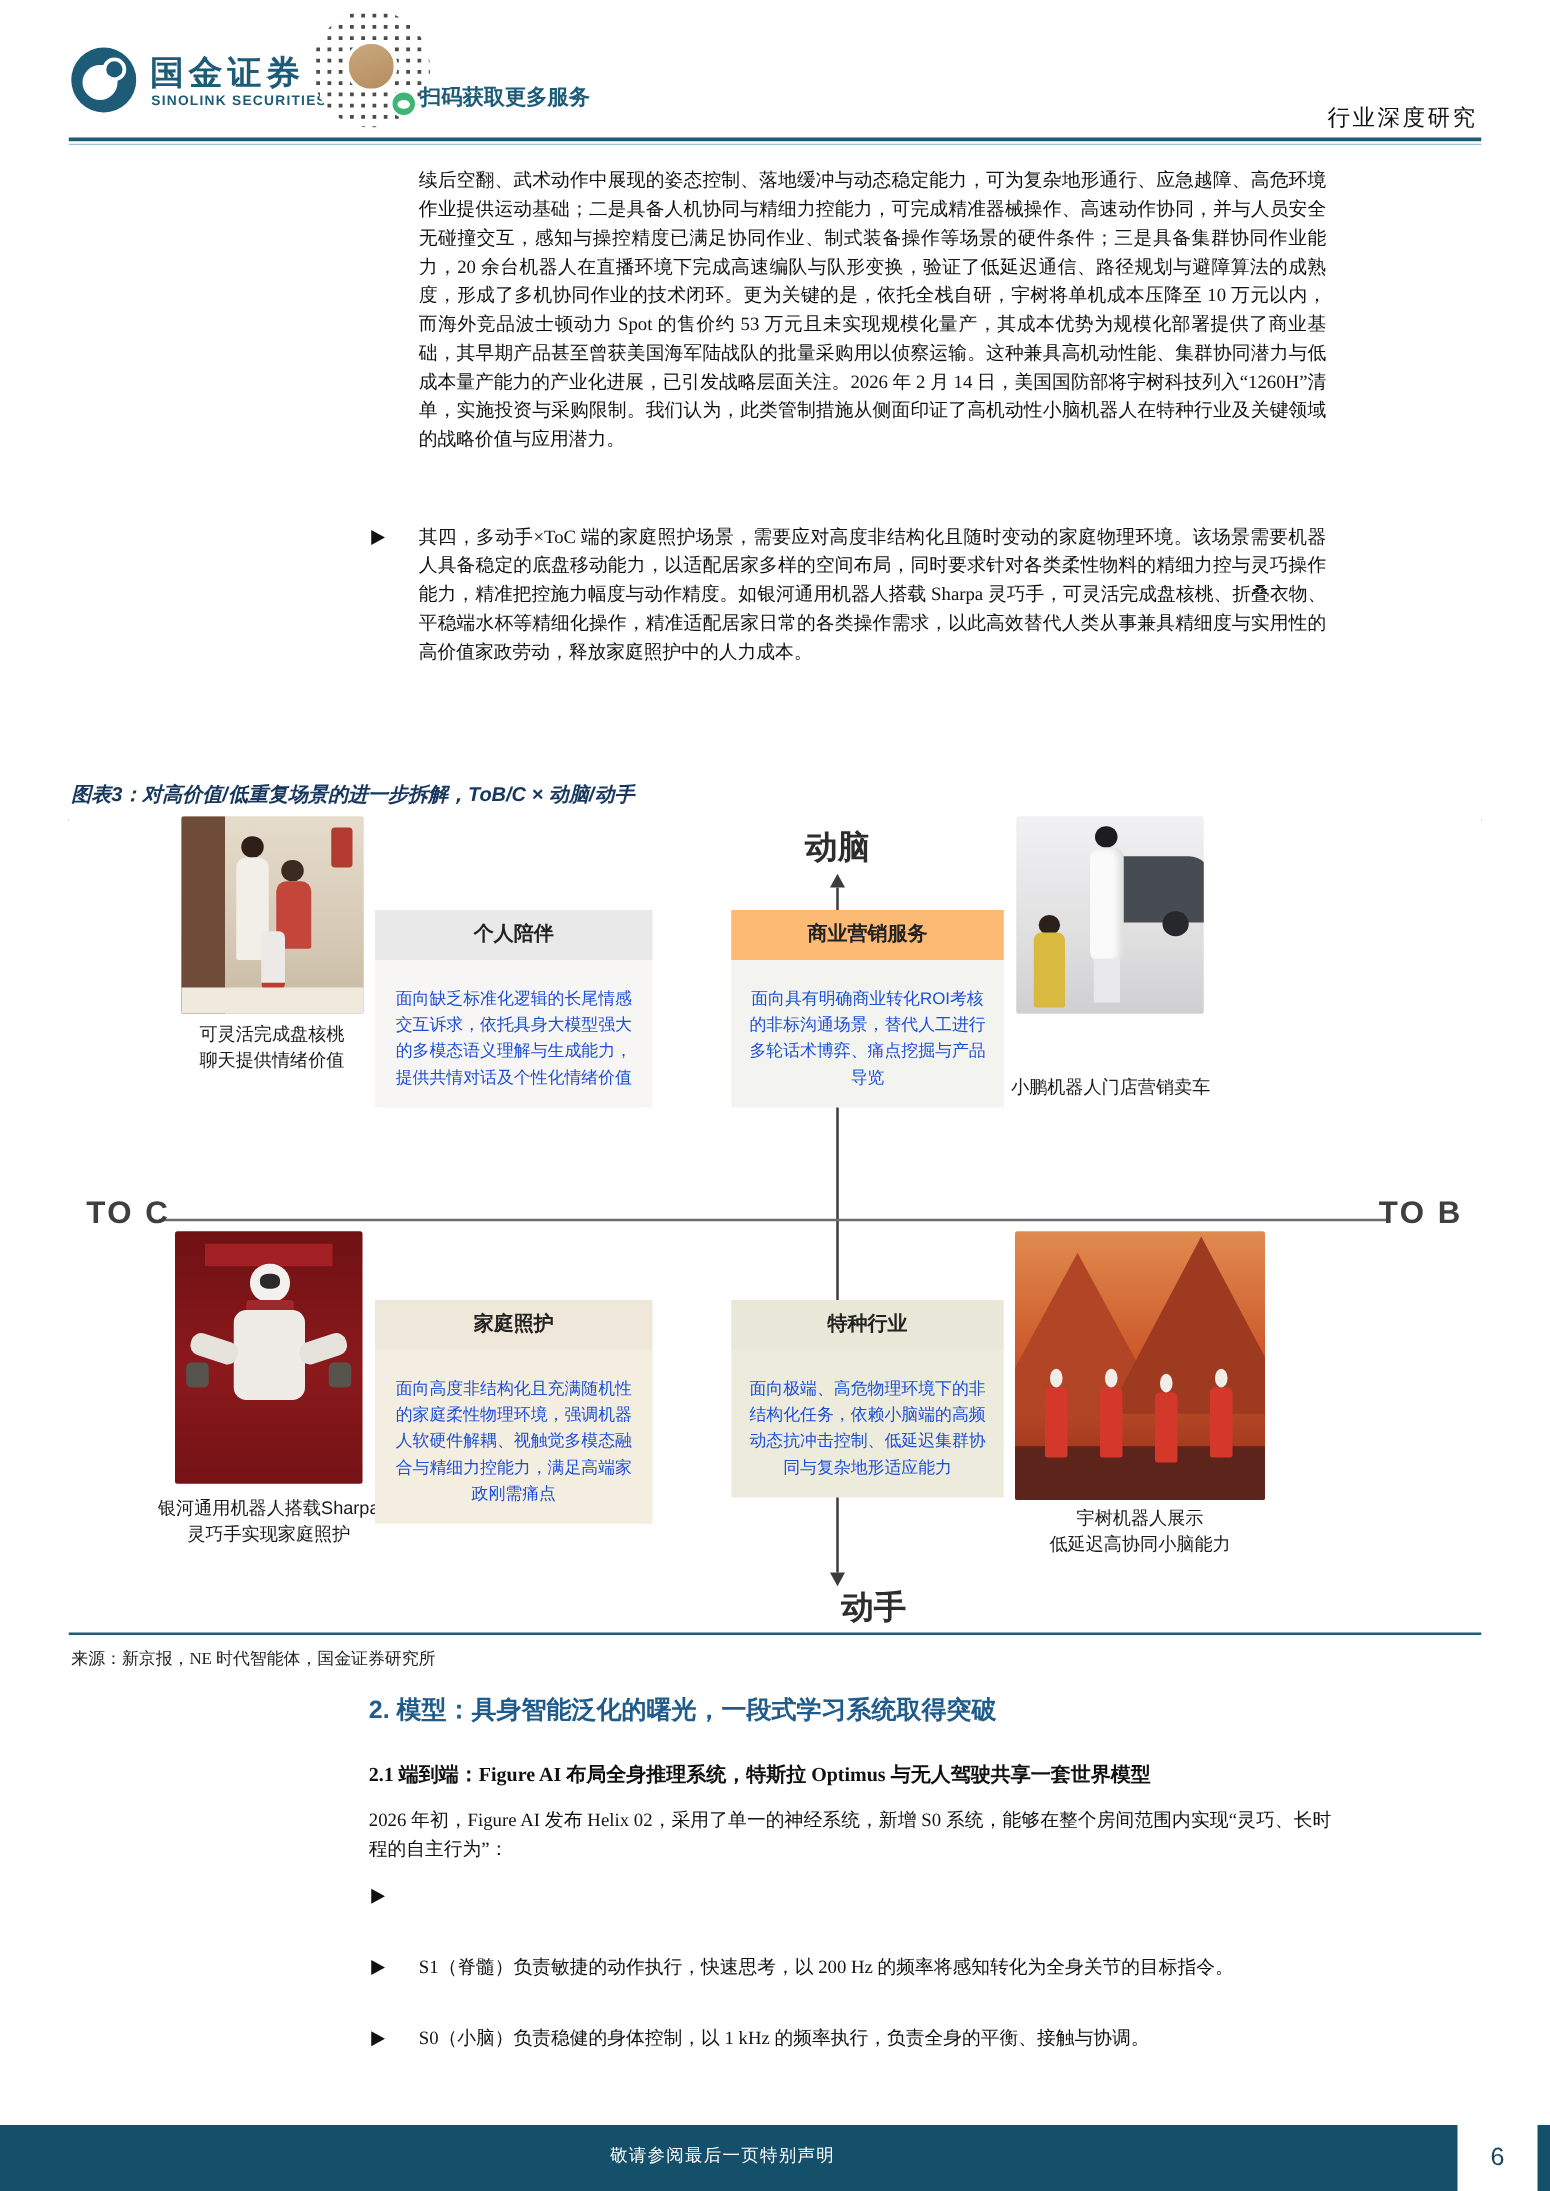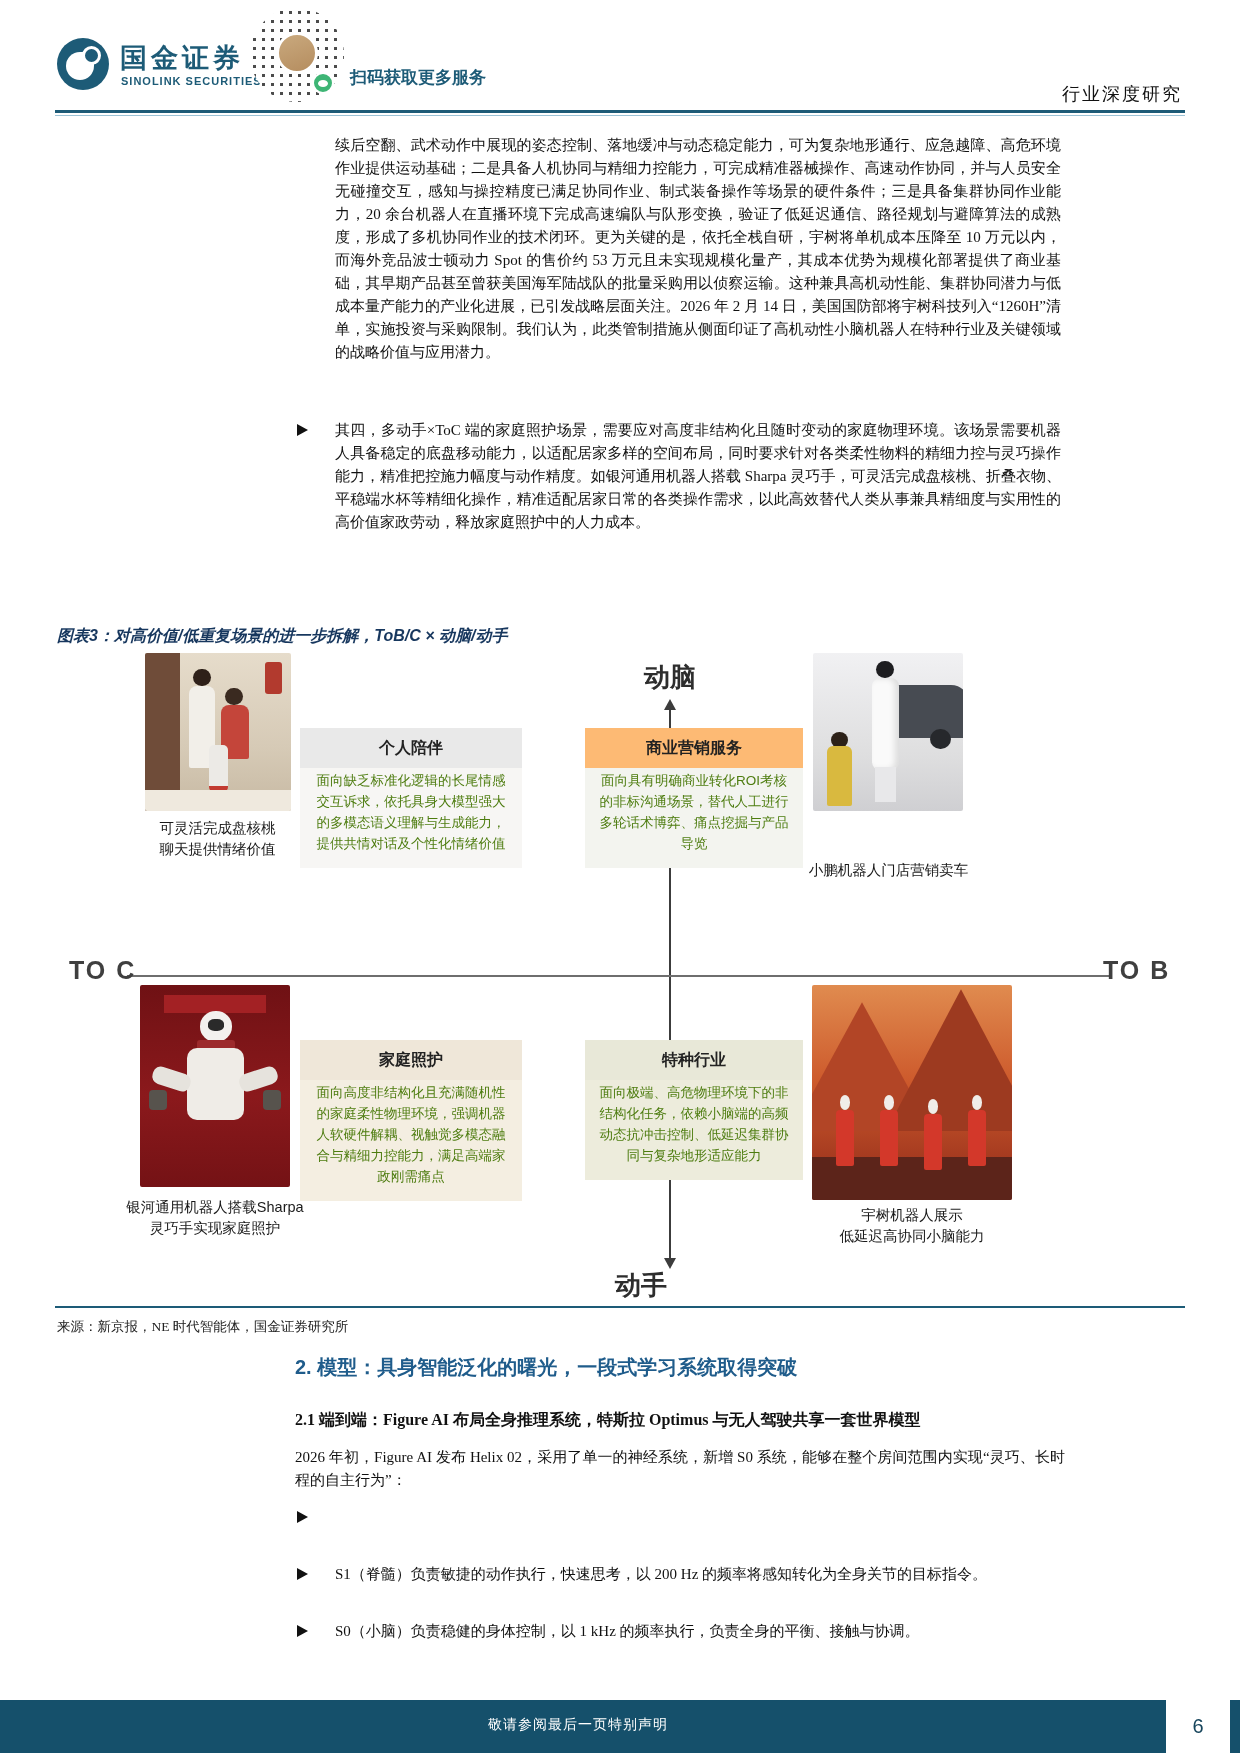--- a/index.html
+++ b/index.html
@@ -23,21 +23,21 @@
   .qr { position:absolute; left:250px; top:8px; width:94px; height:94px; border-radius:50%;
     background-color:#ffffff;
     background-image:radial-gradient(circle,#4c4c4c 26%,transparent 30%);
     background-size:9px 9px; }
   .qr-center { position:absolute; left:26px; top:24px; width:42px; height:42px; border-radius:50%;
     background:linear-gradient(160deg,#c9a97e,#b58d5f); border:3px solid #fff; }
   .qr-wechat { position:absolute; right:10px; bottom:8px; width:22px; height:22px; border-radius:50%;
     background:#3eb575; border:2px solid #fff; }
   .qr-wechat::before { content:""; position:absolute; left:4px; top:6px; width:10px; height:7px;
     background:#fff; border-radius:50%; }
-  .qr-caption { position:absolute; left:350px; top:66px; font-size:17px; font-weight:bold; color:#1d5b77; }
+  .qr-caption { position:absolute; left:336px; top:66px; font-size:17px; font-weight:bold; color:#1d5b77; }
   .report-type { position:absolute; right:58px; top:82px; font-size:18px; color:#111;
     font-family:"Liberation Serif", serif; letter-spacing:2px; }
   .header-rule { position:absolute; left:55px; right:55px; top:110px; height:0;
     border-top:3px solid #1d5b77; }
   .header-rule2 { position:absolute; left:55px; right:55px; top:115px; height:0;
     border-top:1px solid #9cc2d5; }
   
   .para { position:absolute; font-family:"Liberation Serif","DejaVu Serif",serif;
     font-size:15px; line-height:23px; text-align:justify; color:#111; }
   .p1 { left:335px; top:134px; width:726px; }
@@ -46,37 +46,37 @@
     border-left:11px solid #111; border-top:6px solid transparent; border-bottom:6px solid transparent; }
   .m2 { left:297px; top:424px; }
   
   .figure-title { position:absolute; left:57px; top:626px; font-size:16px; font-weight:bold;
     font-style:italic; color:#17375e; font-family:"Liberation Sans",sans-serif; }
   .rule-top { position:absolute; left:55px; right:55px; top:655px; border-top:2px solid #1d5b77; }
   .rule-bottom { position:absolute; left:55px; right:55px; top:1306px; border-top:2px solid #1d5b77; }
   .chart { position:absolute; left:55px; top:648px; width:1130px; height:656px; background:#fff; }
   .axis-top-label { position:absolute; left:560px; top:12px; width:110px; text-align:center;
     font-size:26px; font-weight:bold; color:#2d2d2d; }
-  .axis-bottom-label { position:absolute; left:560px; top:620px; width:110px; text-align:left;
+  .axis-bottom-label { position:absolute; left:560px; top:620px; width:110px; text-align:right;
     font-size:26px; font-weight:bold; color:#2d2d2d; }
   .v-axis { position:absolute; left:614px; top:62px; width:2px; height:548px; background:#3c3c3c; }
   .v-axis::before { content:""; position:absolute; left:-5px; top:-11px; width:0; height:0;
     border-left:6px solid transparent; border-right:6px solid transparent; border-bottom:11px solid #3c3c3c; }
   .v-axis::after { content:""; position:absolute; left:-5px; bottom:-11px; width:0; height:0;
     border-left:6px solid transparent; border-right:6px solid transparent; border-top:11px solid #3c3c3c; }
   .h-axis { position:absolute; left:72px; top:327px; width:985px; height:2px; background:#6e6e6e; }
   .axis-left-label { position:absolute; left:14px; top:308px; font-size:25px; font-weight:bold;
     color:#3f3f3f; letter-spacing:2px; }
   .axis-right-label { position:absolute; left:1048px; top:308px; font-size:25px; font-weight:bold;
     color:#3f3f3f; letter-spacing:2px; }
   
   .qbox { position:absolute; font-family:"Liberation Sans",sans-serif; }
   .qbox .qhead { height:40px; line-height:40px; text-align:center; font-size:16px;
     font-weight:bold; color:#222; }
-  .qbox .qbody { padding:2px 13px 14px; font-size:13.5px; line-height:21px; color:#4d7c0f;
+  .qbox .qbody { padding:20px 13px 14px; font-size:13.5px; line-height:21px; color:#1d4ed8;
     text-align:center; }
   .box-tl { left:245px; top:80px; width:222px; }
   .box-tl .qhead { background:#e9e9e9; }
   .box-tl .qbody { background:#f7f6f4; }
   .box-tr { left:530px; top:80px; width:218px; }
   .box-tr .qhead { background:#fdba74; }
   .box-tr .qbody { background:#f3f4ef; }
   .box-bl { left:245px; top:392px; width:222px; }
   .box-bl .qhead { background:#efe7d9; }
   .box-bl .qbody { background:#f4eee1; }

